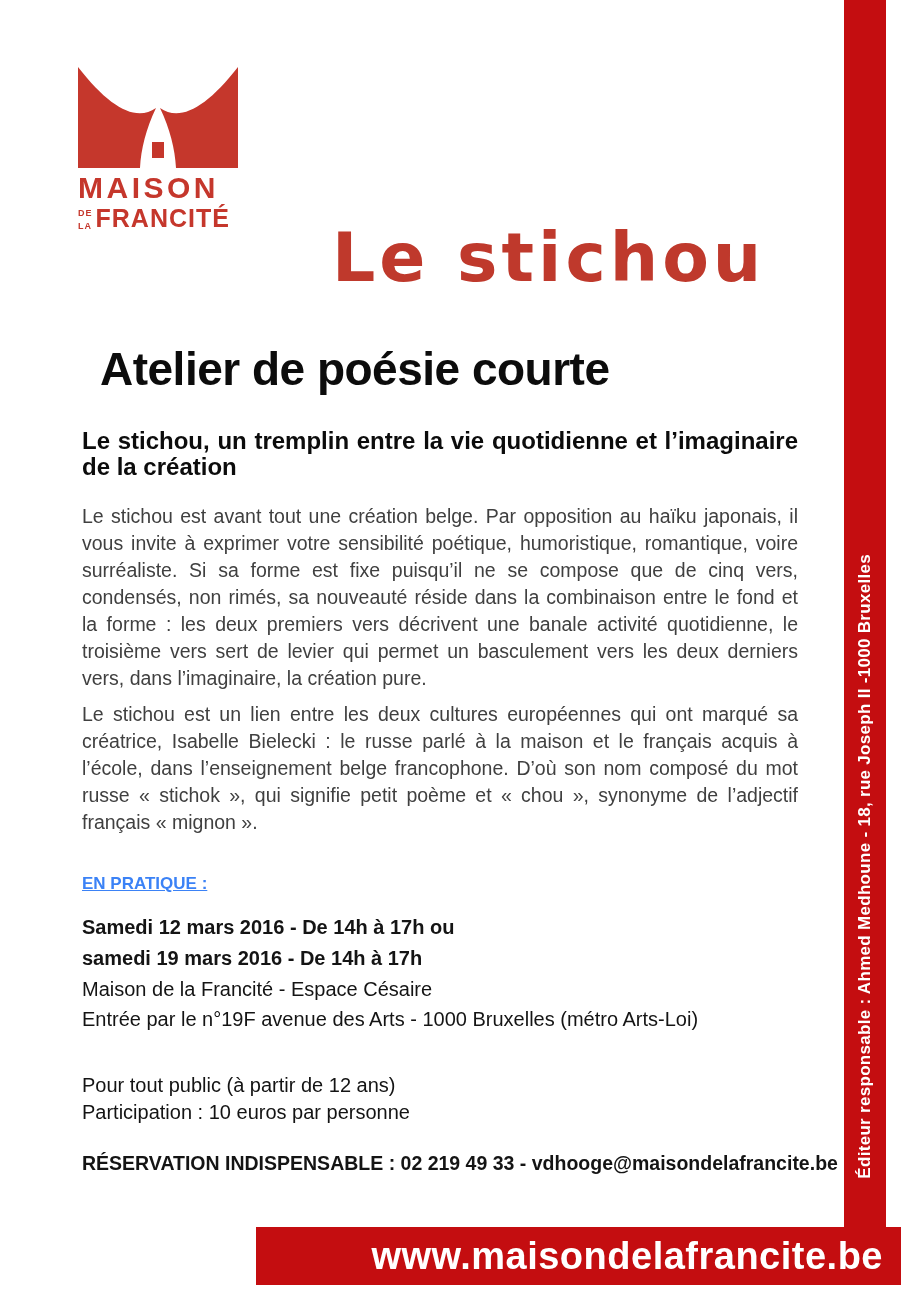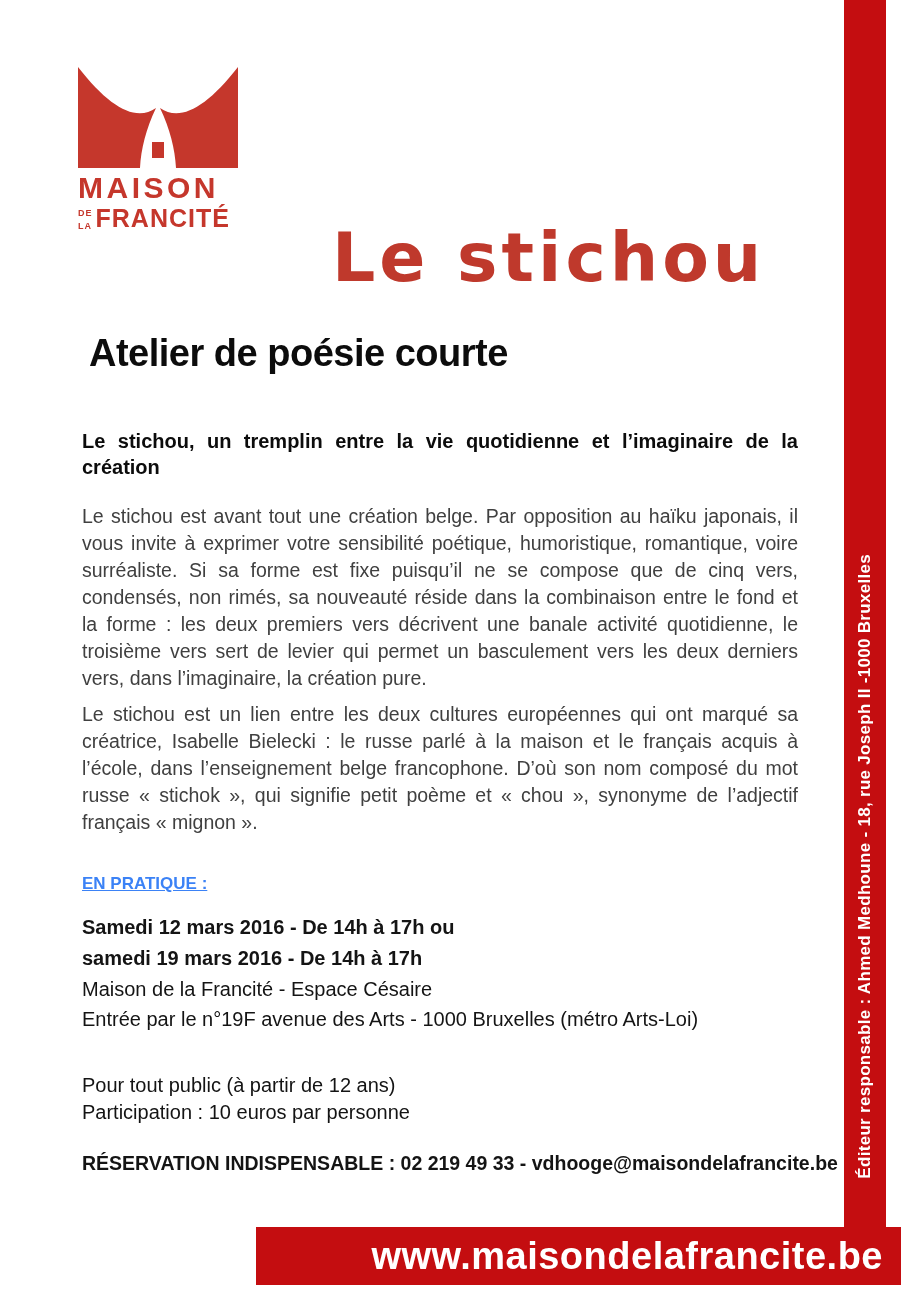--- a/index.html
+++ b/index.html
@@ -17,26 +17,26 @@
   .logo-dela { display:flex; flex-direction:column; gap:4px; color:#c5372c; font-weight:bold; font-size:9px; letter-spacing:1px; margin-right:3px; }
   .logo-francite { color:#c5372c; font-weight:bold; font-size:25px; letter-spacing:1px; }
 
   
   .title {
     position:absolute; left:332px; top:224px;
     font-family:"DejaVu Sans", sans-serif; font-weight:bold;
     font-size:68px; letter-spacing:4px; color:#bf392c; line-height:1;
   }
   .headline {
-    position:absolute; left:82px; top:326px; margin:7px;
-    font-size:38px; font-weight:800; letter-spacing:-0.5px; color:#0c0c0c; line-height:1.1;
+    position:absolute; left:82px; top:326px; margin:18px;
+    font-size:46px; font-weight:800; letter-spacing:-0.5px; color:#0c0c0c; line-height:1.1;
   }
   .subtitle {
     position:absolute; left:82px; top:428px; width:716px; margin:0;
-    font-size:20px; font-weight:bold; line-height:26px; text-align:justify; color:#0c0c0c;
+    font-size:24px; font-weight:bold; line-height:26px; text-align:justify; color:#0c0c0c;
   }
 
   
   .body { position:absolute; left:82px; width:716px; margin:0; font-size:19.5px; line-height:27px; text-align:justify; color:#404040; }
   .body.p1 { top:503px; }
   .body.p2 { top:701px; }
 
   .prac-heading { position:absolute; left:82px; top:874px; margin:0; font-size:17px; font-weight:bold; color:#3b82f6;text-decoration:underline; }
 
   .line { position:absolute; left:82px; margin:0; font-size:20px; color:#141414; white-space:nowrap; }

